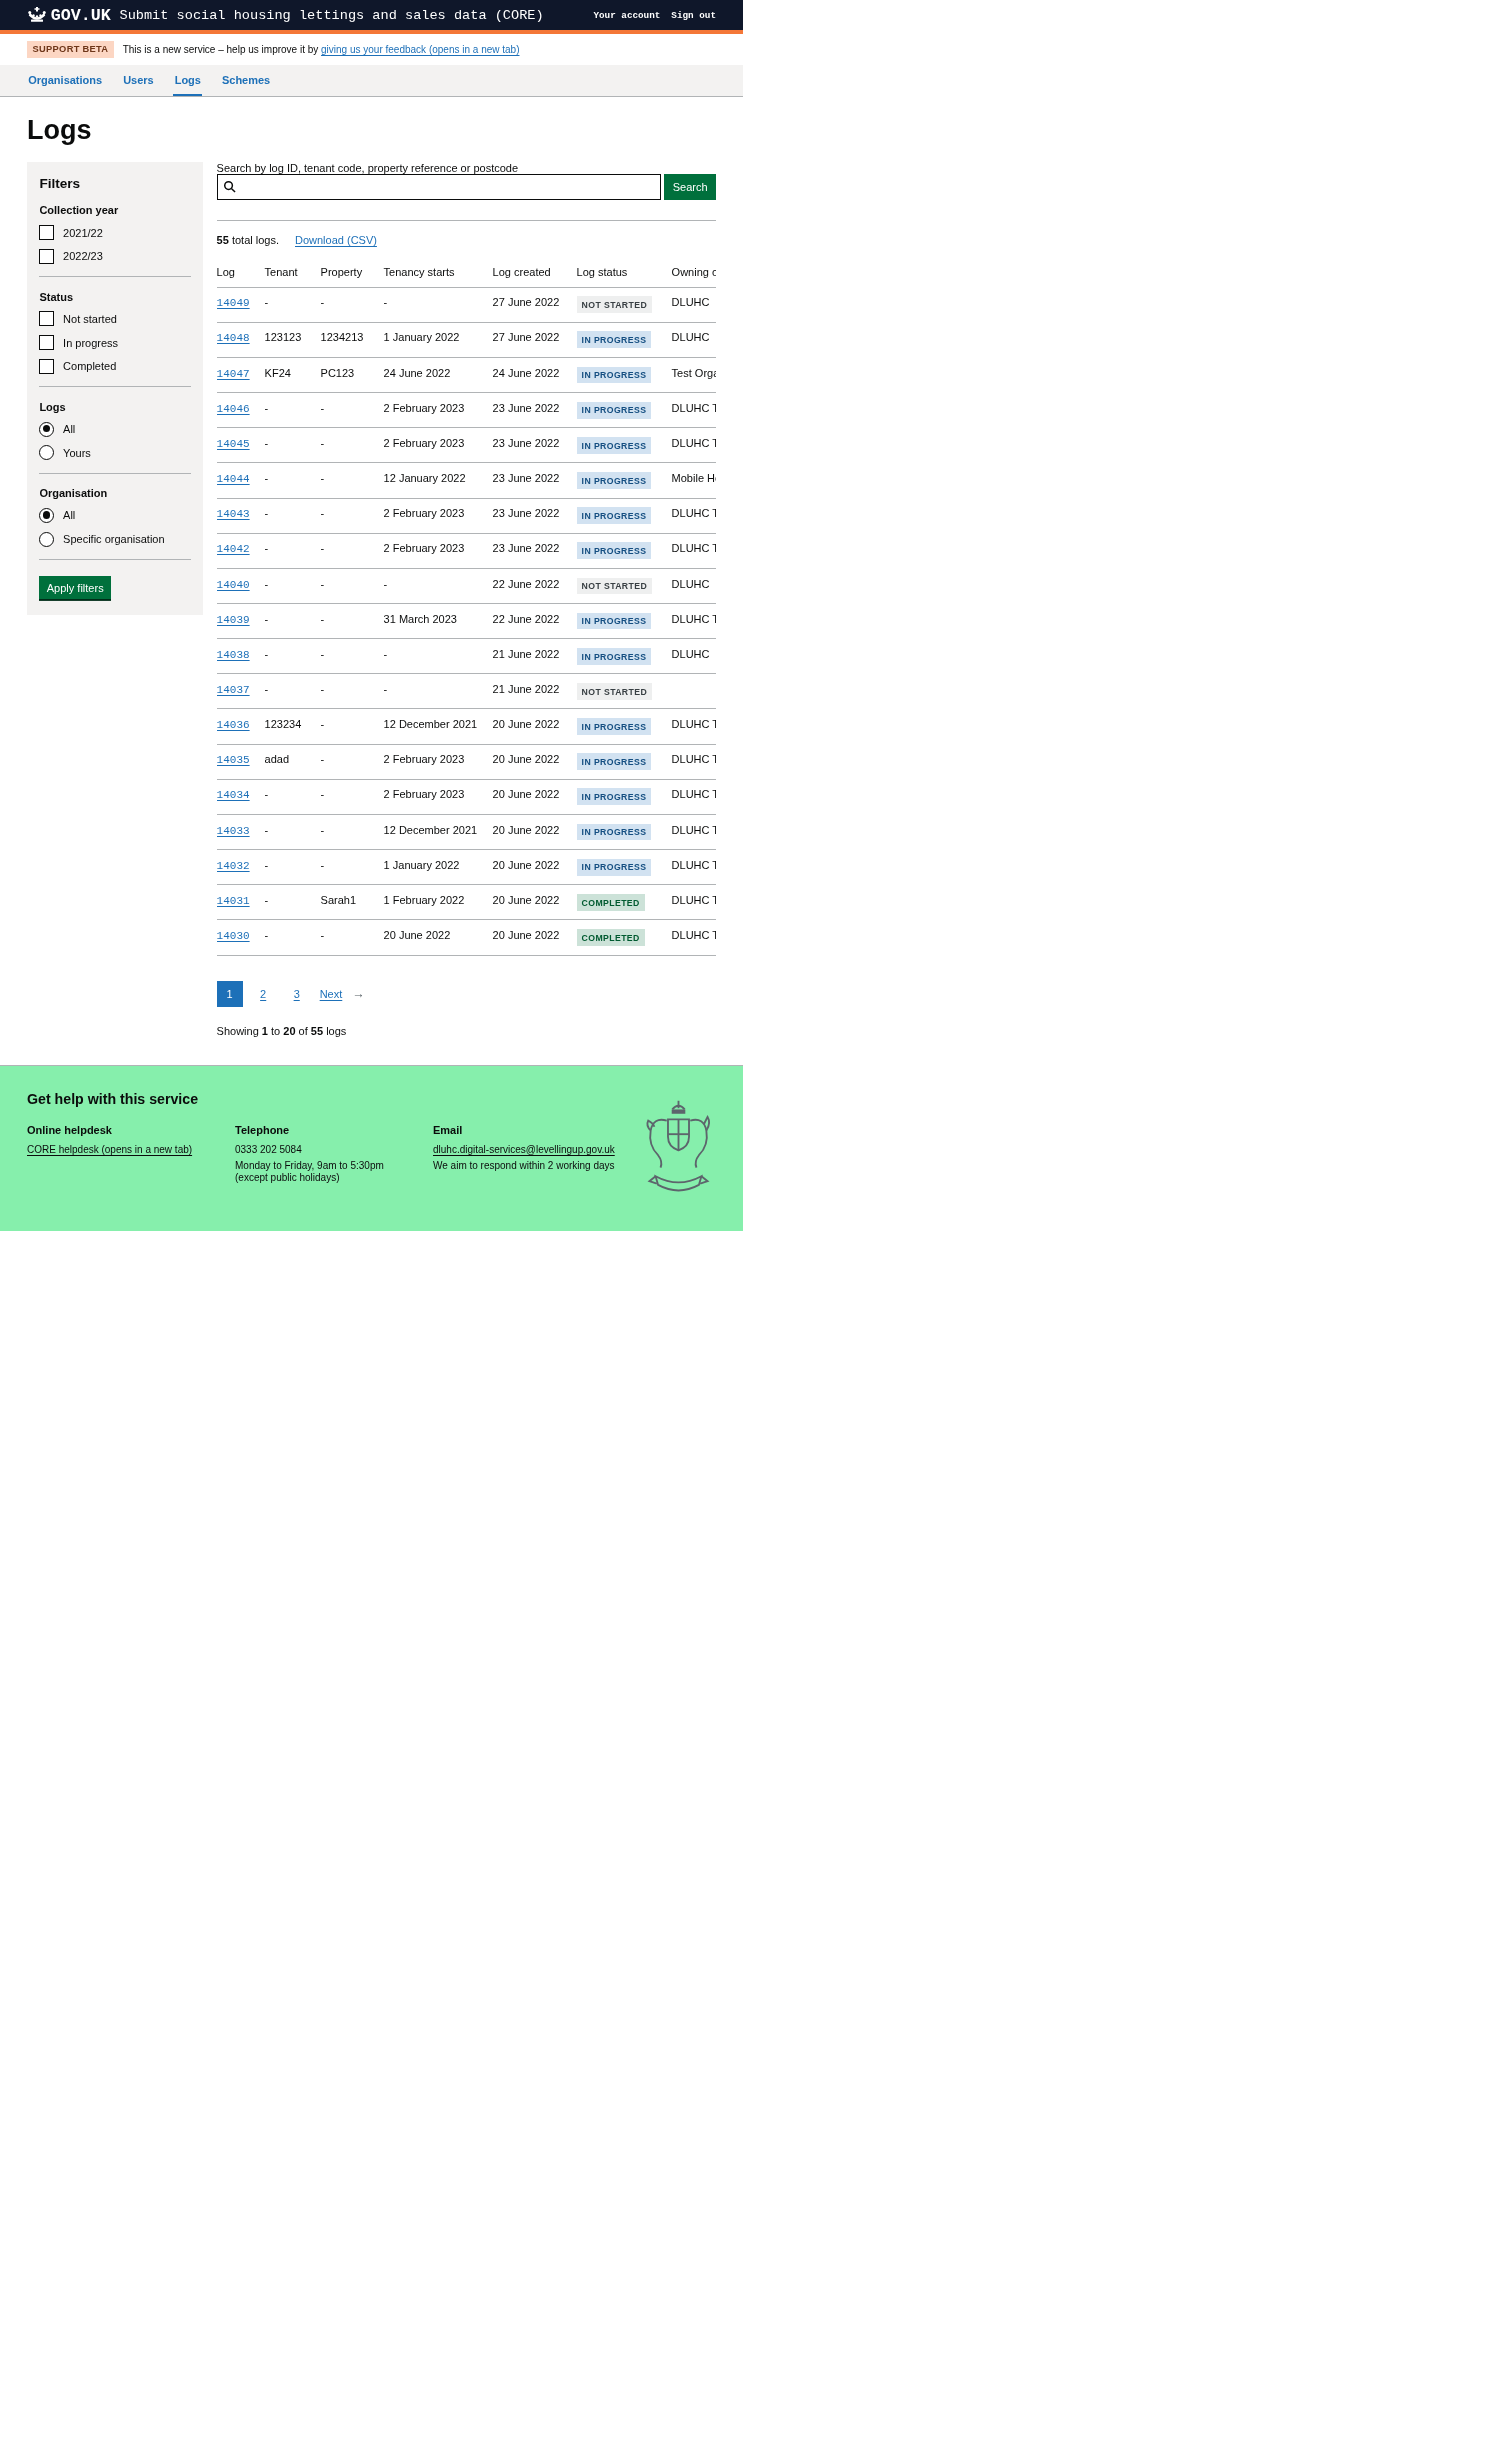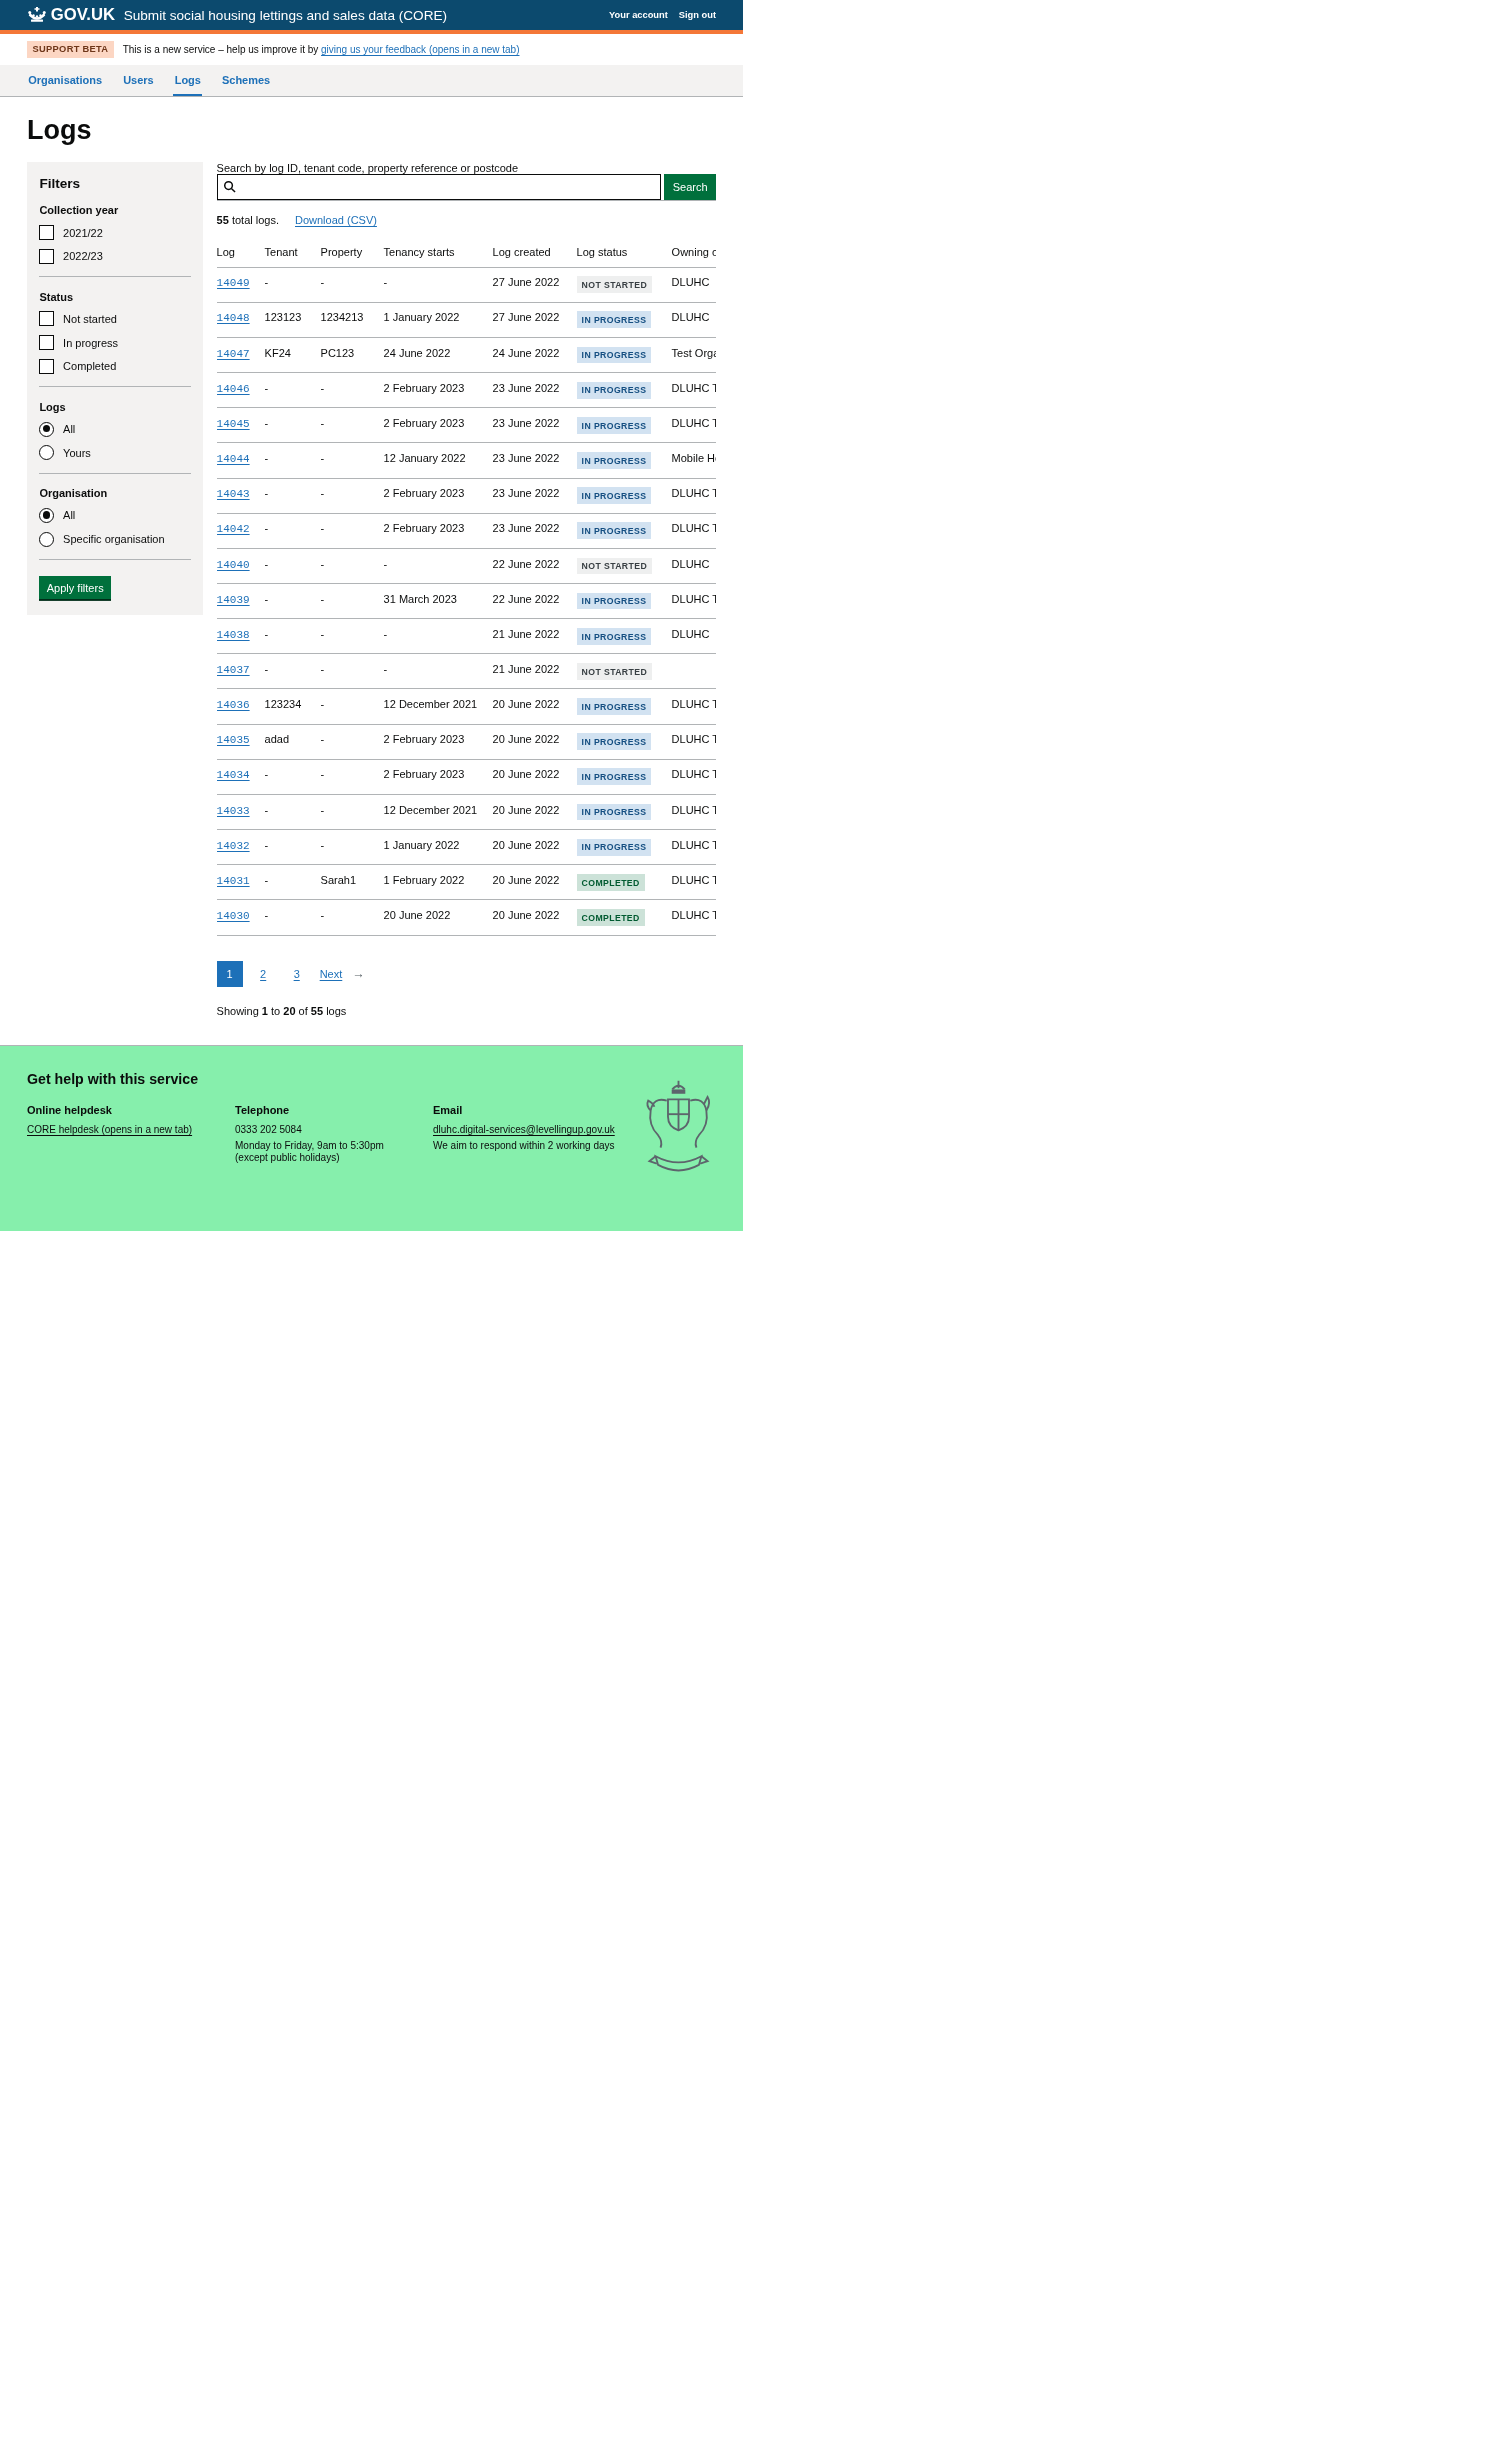--- a/index.html
+++ b/index.html
@@ -10,21 +10,21 @@
     width:743px;
     min-height:1231px;
     display:flex;
     flex-direction:column;
     font-size:11px;
   }
   a { cursor:pointer; }
   .container { width:743px; padding:0 27px; }
 
   
-  .govuk-header { background:#0c4a6e; border-bottom:4.3px solid #f47738; }
+  .govuk-header { background:#0f172a; border-bottom:4.3px solid #f47738;font-family:Liberation Mono, monospace; }
   .header-inner { display:flex; align-items:center; height:30px; padding:0 27px; }
   .logo-wrap { display:flex; align-items:center; gap:3.7px; }
   .logo-text { color:#fff; font-weight:700; font-size:16.7px; letter-spacing:0; }
   .service-name { color:#fff; font-size:13.6px; margin-left:8.7px; text-decoration:none; }
   .header-links { margin-left:auto; display:flex; gap:11px; }
   .header-link { color:#fff; font-weight:700; font-size:9.3px; text-decoration:none; }
 
   
   .phase-banner { background:#fff; padding:7.4px 27px; display:flex; align-items:center; gap:8.7px; }
   .beta-tag { background:#fcd6c3; color:#6e3619; font-weight:700; font-size:9.3px; letter-spacing:0.3px; padding:3.1px 5.6px; text-transform:uppercase; }
@@ -53,21 +53,21 @@
   .option-row label { font-size:11px; cursor:pointer; }
   .checkbox { width:15px; height:15px; border:1.2px solid #0b0c0c; background:#fff; flex:0 0 15px; cursor:pointer; }
   .radio { width:15px; height:15px; border:1.2px solid #0b0c0c; border-radius:50%; background:#fff; flex:0 0 15px; position:relative; cursor:pointer; }
   .radio.checked::after { content:""; position:absolute; left:2.5px; top:2.5px; width:7.4px; height:7.4px; border-radius:50%; background:#0b0c0c; }
   .filter-divider { border:0; border-top:0.6px solid #b1b4b6; margin:12.4px 0 13.6px; }
   .apply-btn { margin-top:2.5px; }
 
   
   .results-col { flex:1 1 auto; min-width:0; }
   .search-label { font-size:11px; margin-bottom:5px; }
-  .search-row { display:flex; gap:3.1px; margin-bottom:0; }
+  .search-row { display:flex; gap:3.1px; margin-bottom:20px; }
   .search-box { position:relative; width:447px; }
   .search-input { width:100%; height:25.4px; border:1.2px solid #0b0c0c; padding:0 6.2px 0 25px; font-size:11px; font-family:inherit; background:#fff; }
   .search-icon { position:absolute; left:6.2px; top:5.6px; }
   .search-btn { height:25.4px; width:52px; box-shadow:none; }
   .results-divider { border:0; border-top:1.2px solid #b1b4b6; margin:0 0 13.6px; }
   .results-line { display:flex; align-items:baseline; gap:16px; margin-bottom:11px; font-size:11px; }
   .results-line .count { font-weight:700; }
   .link { color:#1d70b8; text-decoration:underline; text-underline-offset:1.9px; }
 
   

